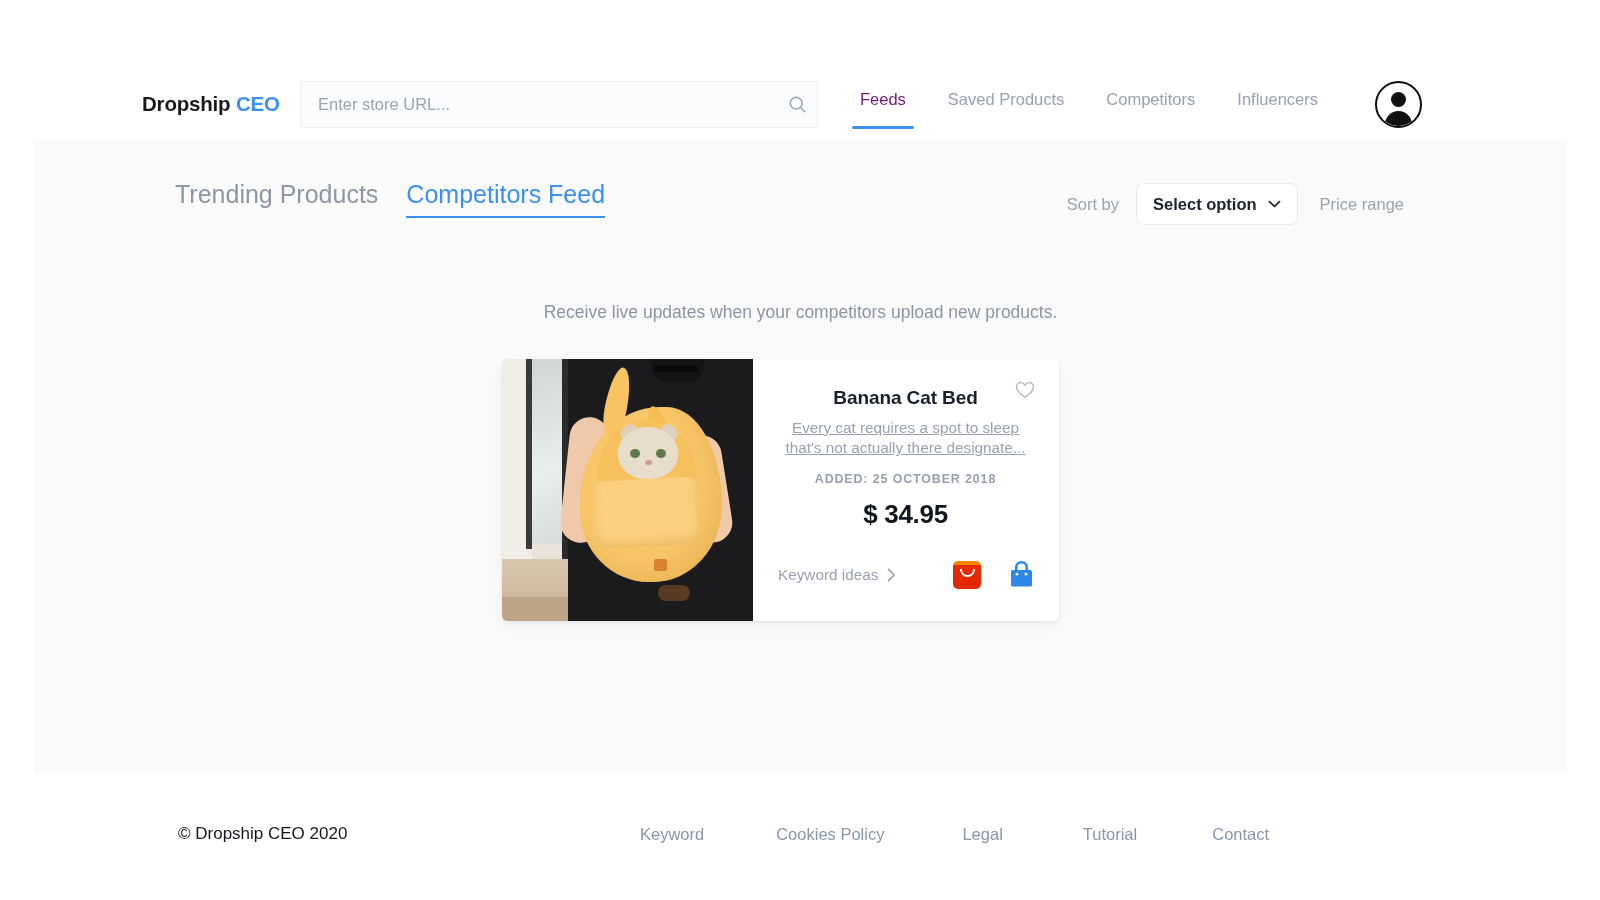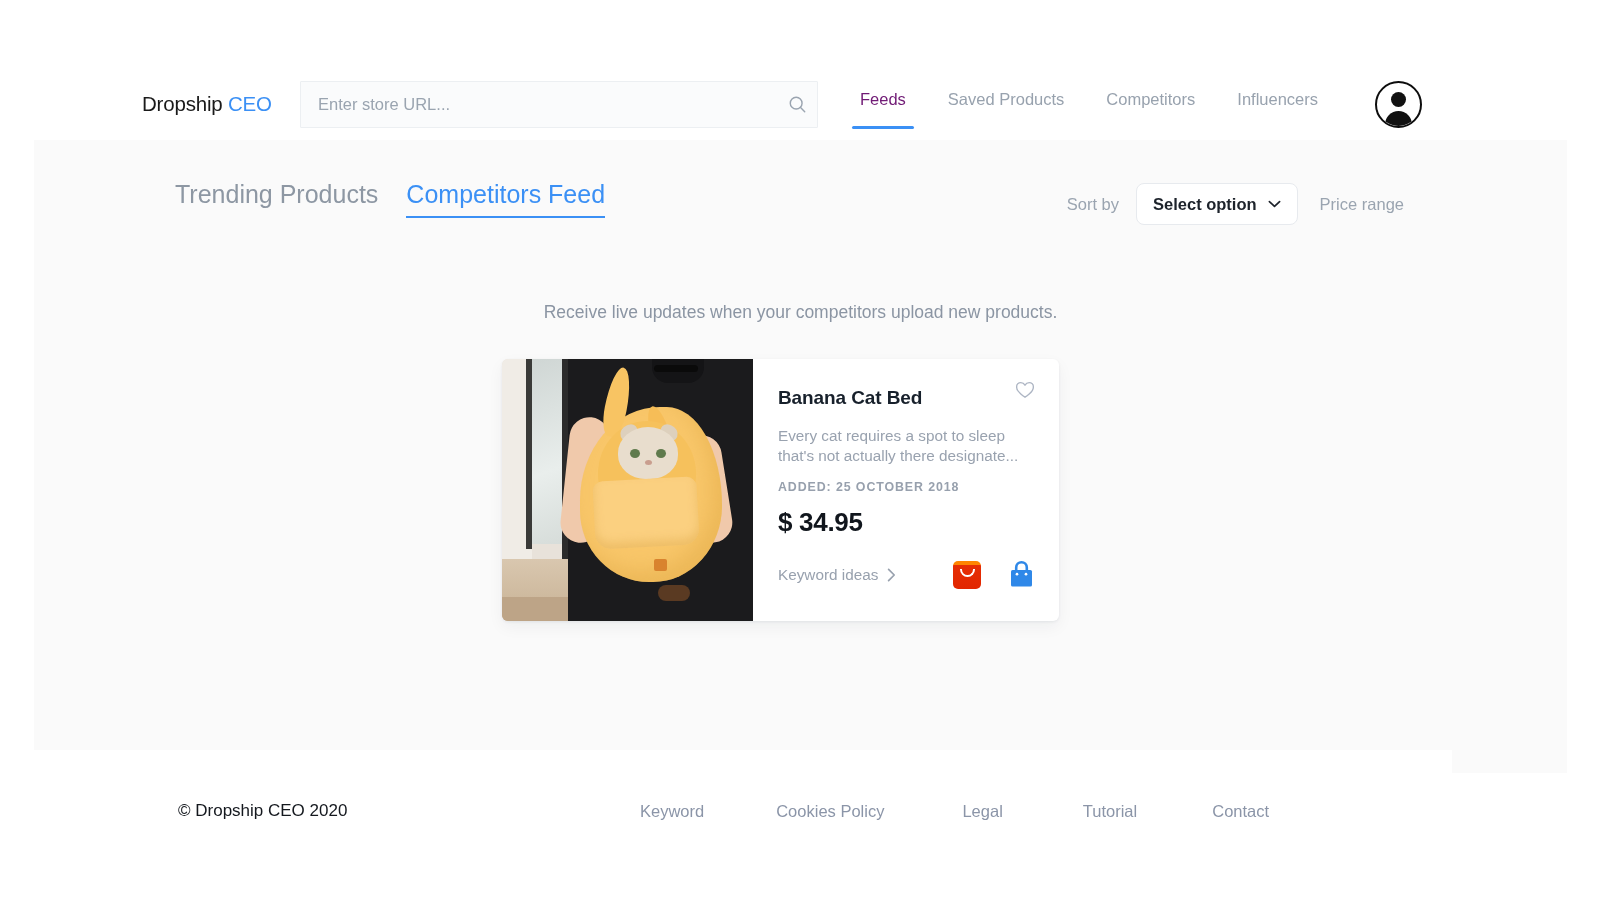--- a/index.html
+++ b/index.html
@@ -11,21 +11,21 @@
   }
   .page { position: relative; width: 1600px; height: 900px; background: #fff; }
 
   
   .header {
     position: absolute; left: 0; top: 0; width: 1600px; height: 140px;
     background: #ffffff; display: flex; align-items: center;
   }
   .brand {
     position: absolute; left: 142px; top: 92px;
-    font-size: 20.5px; font-weight: normal; color: #1a1a1a;
+    font-size: 20.5px; font-weight: bold; color: #1a1a1a;
     letter-spacing: -0.2px; white-space: nowrap;
   }
   .brand .accent { color: #3b90f5; }
 
   .searchbox {
     position: absolute; left: 300px; top: 81px; width: 518px; height: 47px;
     background: #fafbfc; border: 1px solid #eceff2; border-radius: 1px;
     display: flex; align-items: center;
   }
   .searchbox input {
@@ -87,27 +87,27 @@
     font-size: 17.5px; color: #8b95a3;
   }
 
   
   .card {
     position: absolute; left: 468px; top: 219px; width: 557px; height: 262px;
     background: #ffffff; border-radius: 6px; display: flex; overflow: hidden;
     box-shadow: 0 1px 3px rgba(20,30,50,.07), 0 6px 16px rgba(20,30,50,.05);
   }
   .card-img { width: 251px; height: 262px; position: relative; overflow: hidden; background: #e8e2da; flex: none; }
-  .card-body { flex: 1; position: relative; padding: 28px 26px 0 25px; }
+  .card-body { flex: 1; position: relative; padding: 28px 26px 0 25px; text-align: center; }
 
   .heart { position: absolute; right: 24px; top: 22px; cursor: pointer; }
 
   .p-title { font-size: 19px; font-weight: bold; color: #17202b; letter-spacing: -0.1px; }
   .p-desc {
-    margin-top: 17px; font-size: 15.3px; line-height: 1.32; color: #99a2af; max-width: 258px;
+    margin-top: 9px; font-size: 15.3px; line-height: 1.32; color: #99a2af; max-width: 258px; text-decoration: underline;
   }
   .p-added {
     margin-top: 14px; font-size: 12.4px; font-weight: bold; letter-spacing: .9px;
     color: #97a0ad; text-transform: uppercase;
   }
   .p-price { margin-top: 13px; font-size: 26px; font-weight: bold; color: #11161d; letter-spacing: -0.3px; }
   .p-actions { position: absolute; left: 25px; right: 24px; bottom: 32px; display: flex; align-items: center; }
   .kw { font-size: 15.3px; color: #98a1ae; display: flex; align-items: center; cursor: pointer; }
   .kw .arrow { margin-left: 9px; display: flex; align-items: center; }
   .store-icons { margin-left: auto; display: flex; align-items: center; }
@@ -158,21 +158,21 @@
   .ph-ear1 { left:118px; top:66px; width:18px; height:16px; background:#ddd0bd; border-radius: 60% 40% 50% 50%; transform: rotate(-20deg); }
   .ph-ear2 { left:158px; top:66px; width:18px; height:16px; background:#ddd0bd; border-radius: 40% 60% 50% 50%; transform: rotate(20deg); }
   .ph-eye1 { left:128px; top:90px; width:10px; height:9px; background:#5f7a4c; border-radius:50%; }
   .ph-eye2 { left:154px; top:90px; width:10px; height:9px; background:#5f7a4c; border-radius:50%; }
   .ph-nose { left:143px; top:101px; width:7px; height:5px; background:#c99e8e; border-radius:50%; }
   .ph-tag { left:152px; top:200px; width:13px; height:12px; background:#d9832e; border-radius:2px; }
   .ph-brown { left:156px; top:226px; width:32px; height:16px; background:#5a3a22; border-radius:8px; }
 
   
   .footer {
-    position: absolute; left: 0; top: 750px; width: 1452px; height: 127px; background: #ffffff; padding-left: 20px;
+    position: absolute; left: 0; top: 773px; width: 1452px; height: 127px; background: #ffffff; padding-left: 20px;
   }
   .copyright {
     position: absolute; left: 178px; top: 51px; font-size: 17px; color: #14181e; white-space: nowrap;
   }
   .footer-links { position: absolute; left: 640px; top: 52px; display: flex; align-items: center; }
   .footer-link { font-size: 16.5px; color: #8b95a8; cursor: pointer; white-space: nowrap; }
   .fl-0 { margin-right: 72px; }
   .fl-1 { margin-right: 78px; }
   .fl-2 { margin-right: 80px; }
   .fl-3 { margin-right: 75px; }

